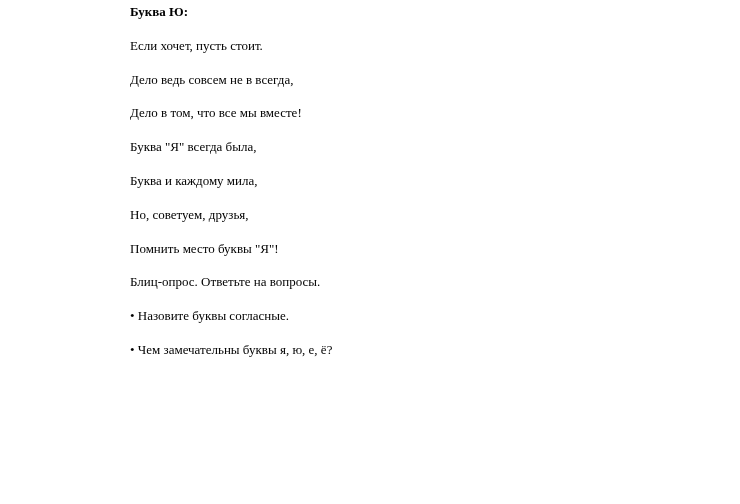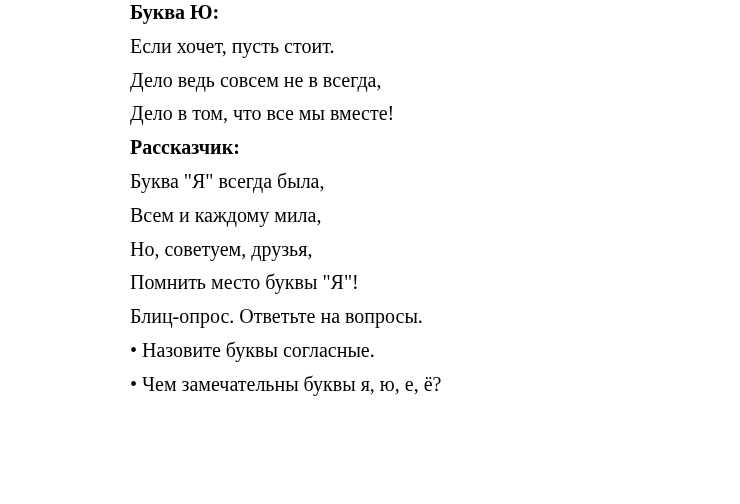--- a/index.html
+++ b/index.html
@@ -1,30 +1,29 @@
 <!DOCTYPE html>
 <html><head>
 <meta charset="utf-8">
 <style>
   html, body { margin: 0; padding: 0; background: #ffffff; }
   body { width: 740px; height: 504px; overflow: hidden; position: relative;
          font-family: "Liberation Serif", "DejaVu Serif", serif; color: #000; }
   .doc { position: absolute; left: 130px; top: 2px; }
-  .line { font-size: 20px; line-height: 20px; height: 20px; margin-bottom: 13.8px; white-space: nowrap; }
+  .line { font-size: 13px; line-height: 20px; height: 20px; margin-bottom: 13.8px; white-space: nowrap; }
   .bold { font-weight: bold; }
 </style>
 </head>
 <body>
 
 <div class="doc">
   <div class="line bold">Буква Ю:</div>
   <div class="line">Если хочет, пусть стоит.</div>
   <div class="line">Дело ведь совсем не в всегда,</div>
   <div class="line">Дело в том, что все мы вместе!</div>
-  <div class="line bold">Рассказчик:</div>
   <div class="line">Буква "Я" всегда была,</div>
-  <div class="line">Всем и каждому мила,</div>
+  <div class="line">Буква и каждому мила,</div>
   <div class="line">Но, советуем, друзья,</div>
   <div class="line">Помнить место буквы "Я"!</div>
   <div class="line">Блиц-опрос. Ответьте на вопросы.</div>
   <div class="line">• Назовите буквы согласные.</div>
   <div class="line">• Чем замечательны буквы я, ю, е, ё?</div>
 </div>
 
 </body></html>

